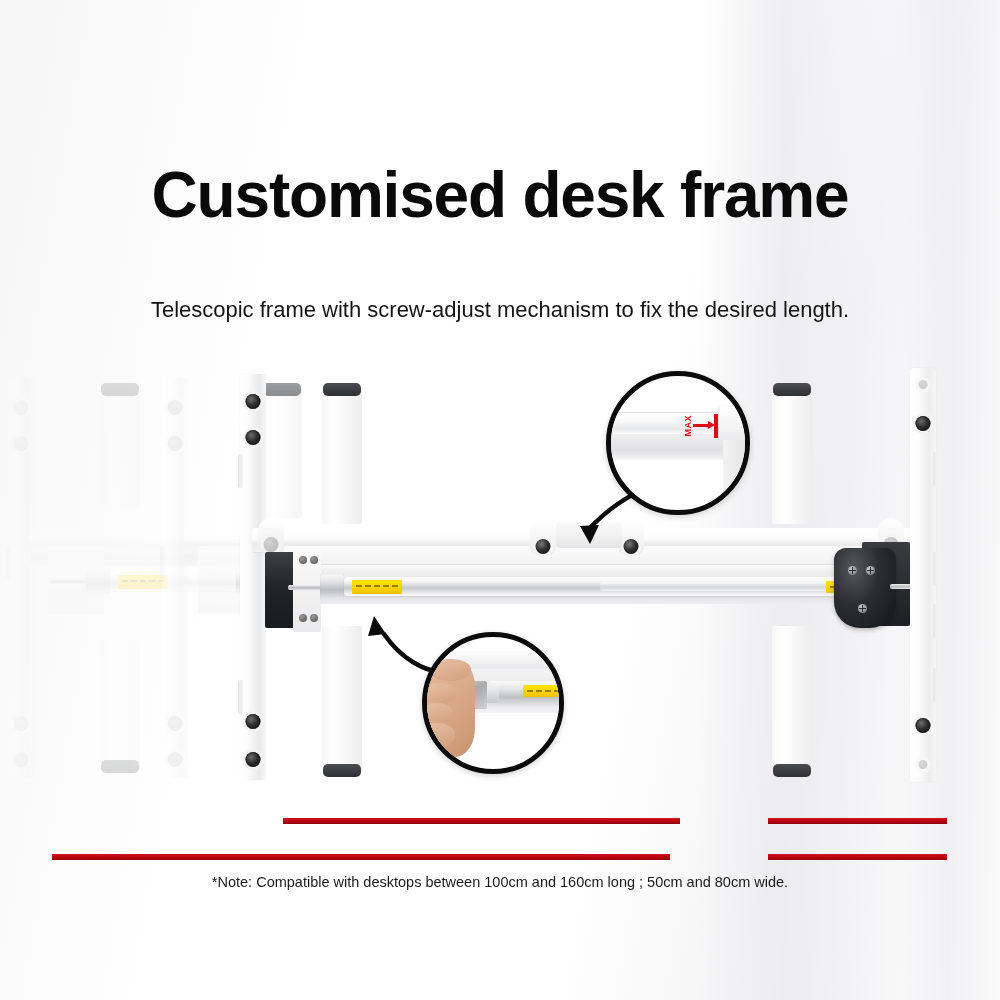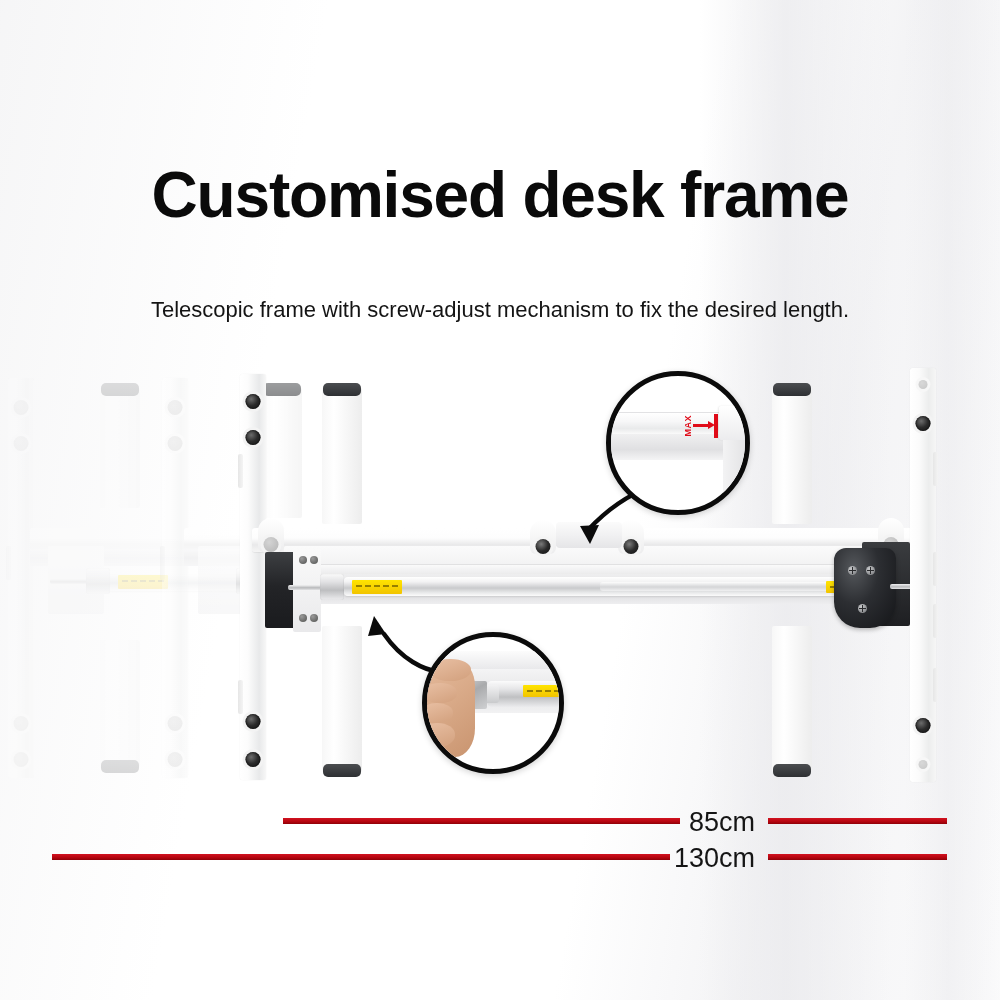--- a/index.html
+++ b/index.html
@@ -459,21 +459,20 @@
         <div class="finger" style="left:2px;top:22px;width:42px;height:22px;"></div>
         <div class="finger" style="left:-4px;top:46px;width:34px;height:20px;"></div>
         <div class="finger" style="left:-6px;top:66px;width:32px;height:20px;"></div>
         <div class="finger" style="left:-8px;top:86px;width:36px;height:24px;"></div>
       </div>
     </div>
 
   </div>
 
   <div class="dim-line" style="left:283px;top:818px;width:397px;"></div>
-  <div class="dim-label" style="left:600px;top:807px;width:155px;">85cm</div>
   <div class="dim-line" style="left:768px;top:818px;width:179px;"></div>
 
   <div class="dim-line" style="left:52px;top:854px;width:618px;"></div>
-  <div class="dim-label" style="left:580px;top:843px;width:175px;">130cm</div>
   <div class="dim-line" style="left:768px;top:854px;width:179px;"></div>
 
+  <div class="note">*Note: Compatible with desktops between 100cm and 160cm long ; 50cm and 80cm wide.</div>
 
 </div>
 
 </body></html>

